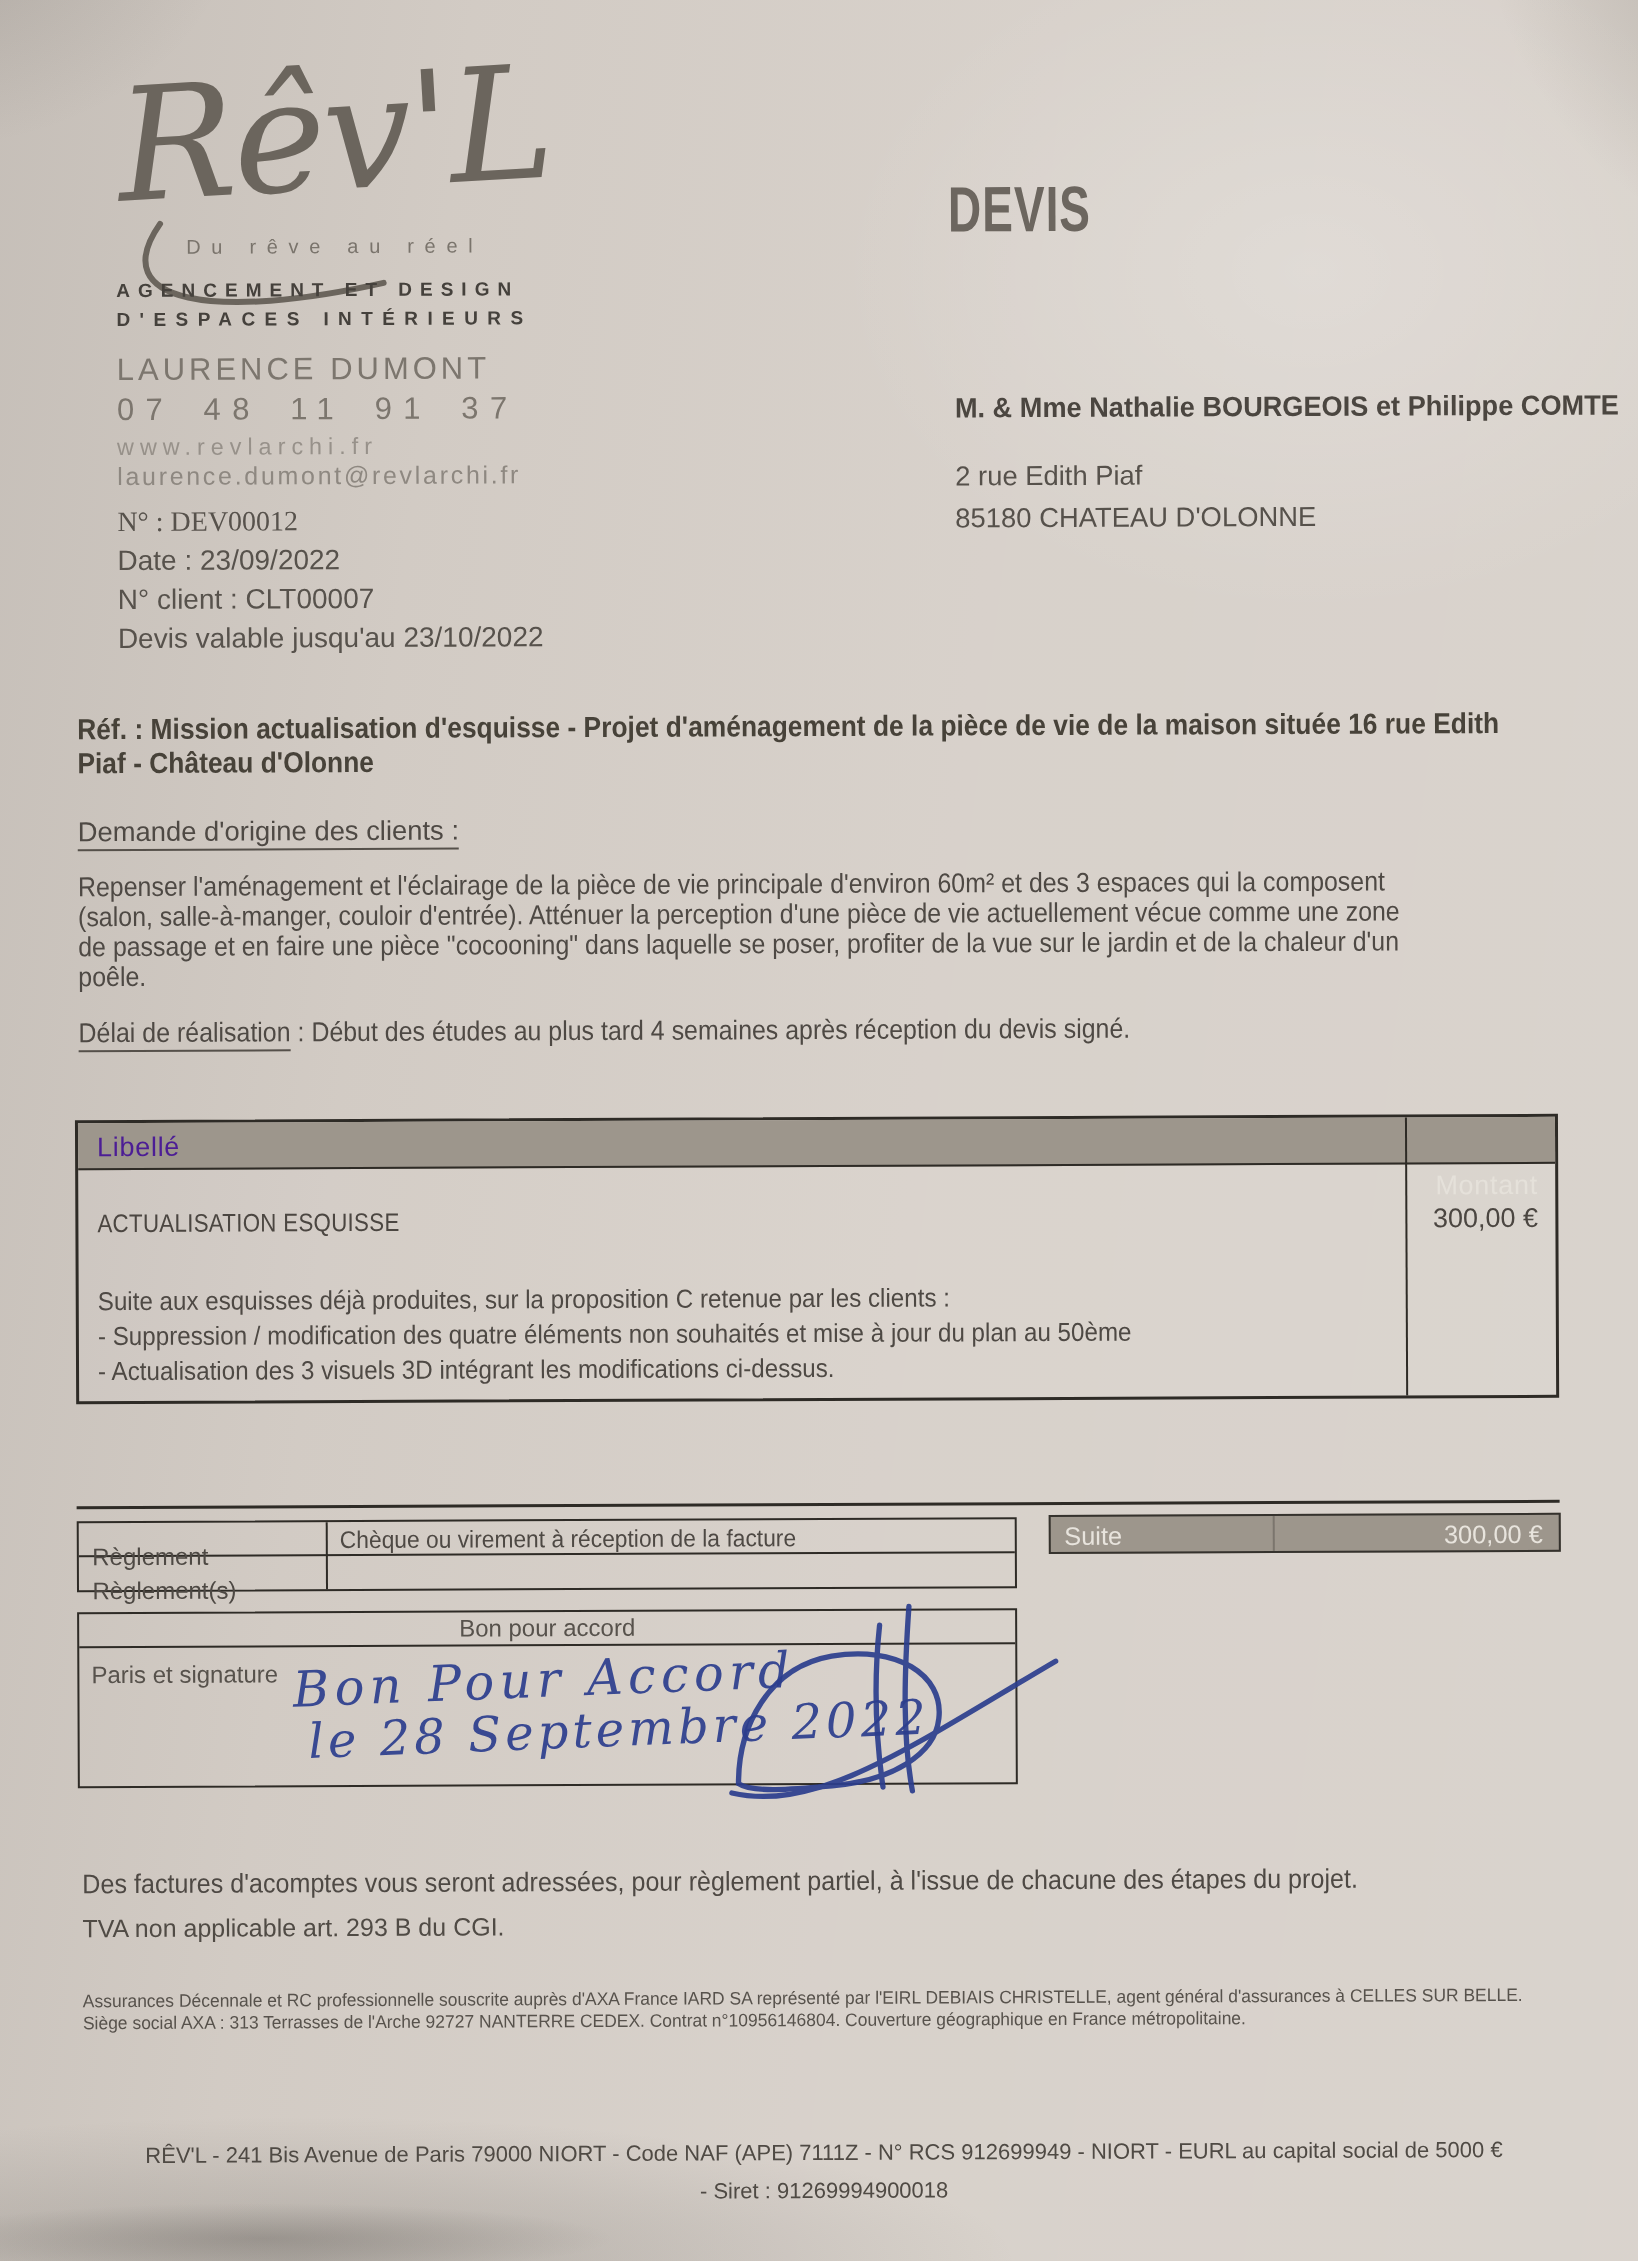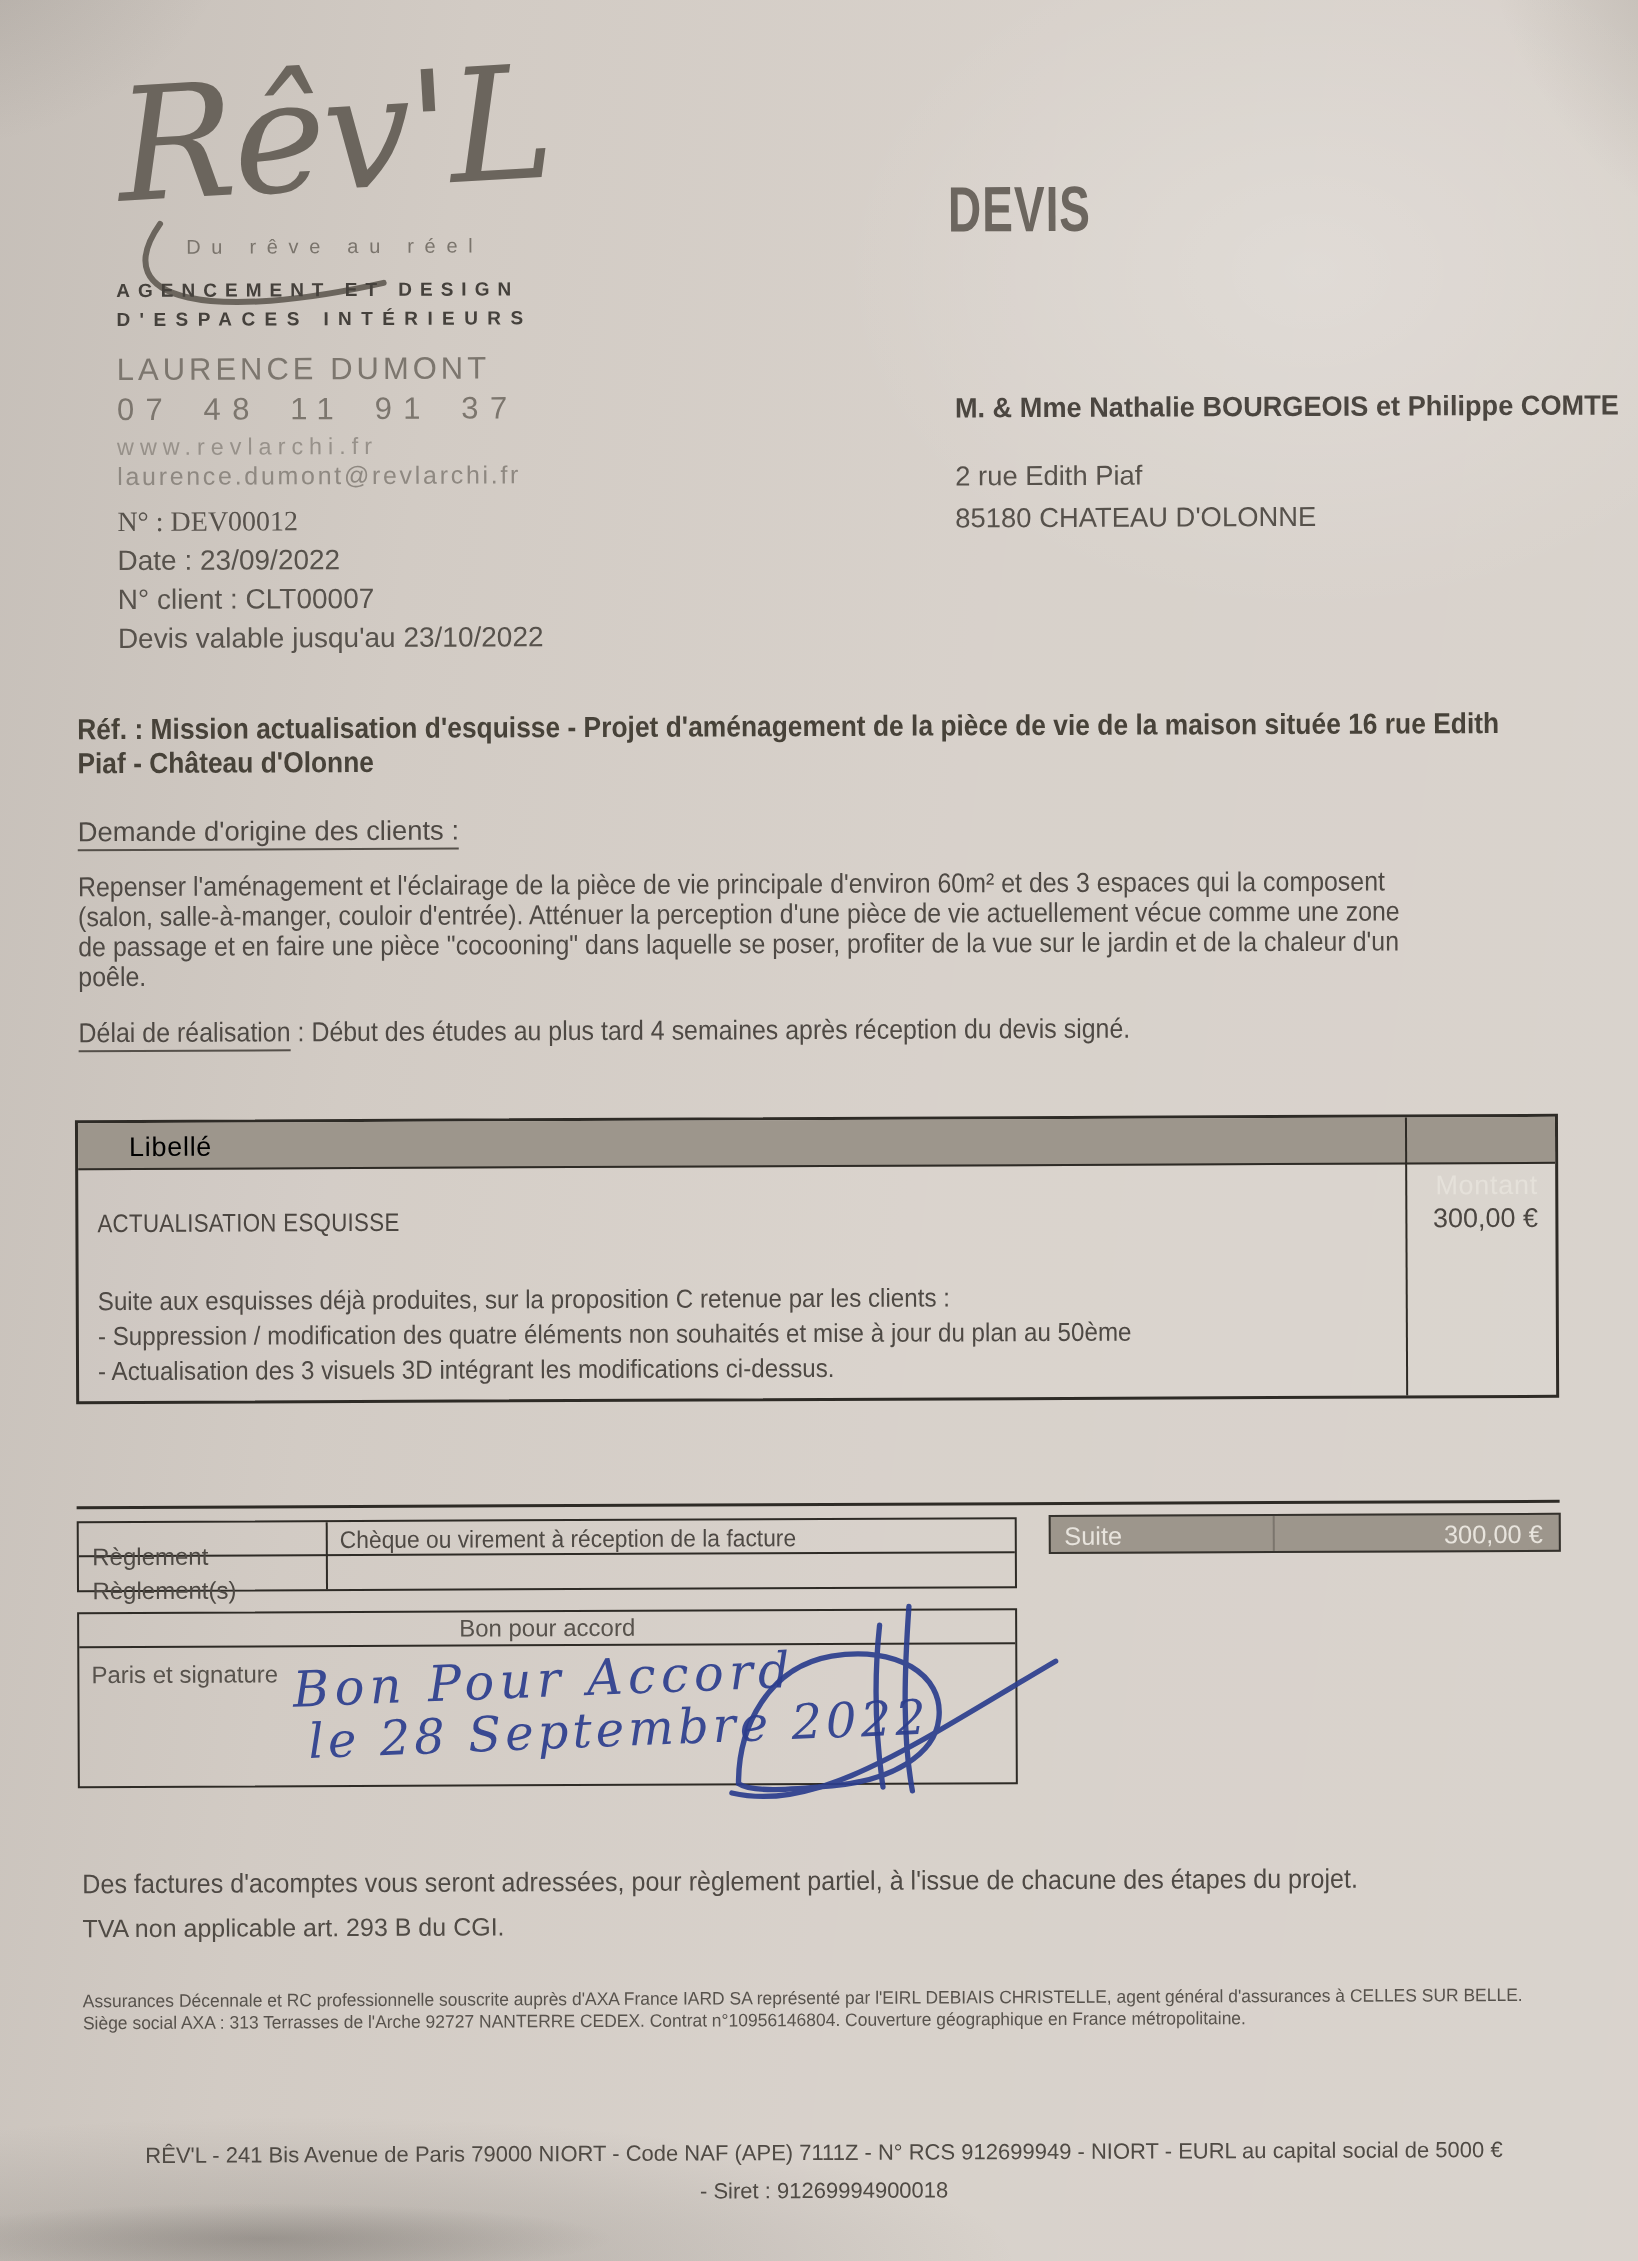--- a/index.html
+++ b/index.html
@@ -52,21 +52,21 @@
   .request-heading{left:79px;top:813px;font-size:27.4px;color:#4e4944;}
   .uline{border-bottom:2.7px solid #55504a;padding-bottom:2px;}
   .request-body{left:79px;top:869px;width:1672px;font-size:27.4px;line-height:30px;color:#4e4944;}
   .delay-line{left:79px;top:1014px;font-size:27.4px;color:#4e4944;white-space:nowrap;}
 
   
   .items-table{left:75px;top:1117px;width:1483px;height:284px;border:3.3px solid #2e2b26;
     box-sizing:border-box;background:rgba(255,255,255,0.05);}
   .items-head{position:absolute;left:0;top:0;right:0;height:47px;background:#9d968c;
     border-bottom:2.7px solid #2e2b26;box-sizing:border-box;}
-  .th-libelle{left:19px;top:9.4px;font-size:27px;color:#000000;letter-spacing:0.7px;margin-left:32px;}
+  .th-libelle{left:19px;top:9.4px;font-size:27px;color:#4c1d95;letter-spacing:0.7px;}
   .th-montant{right:17.4px;top:9.4px;font-size:27px;color:#e5e1da;letter-spacing:0.7px;margin-top:44px;}
   .col-divider{position:absolute;left:1327px;top:0;bottom:0;width:2px;background:#2e2b26;}
   .item-label{left:19px;top:86px;font-size:25.4px;color:#4b4641;letter-spacing:0.3px;
     transform:scaleX(0.88);transform-origin:0 0;}
   .item-amount{right:17.4px;top:86px;font-size:27px;color:#4b4641;}
   .item-desc{left:19px;top:161px;width:1371px;font-size:26px;line-height:35px;color:#4e4944;
     transform:scaleX(0.93);transform-origin:0 0;}
 
   
   .sep-line{left:75px;top:1503px;width:1483px;height:3.3px;background:#2e2b26;}

